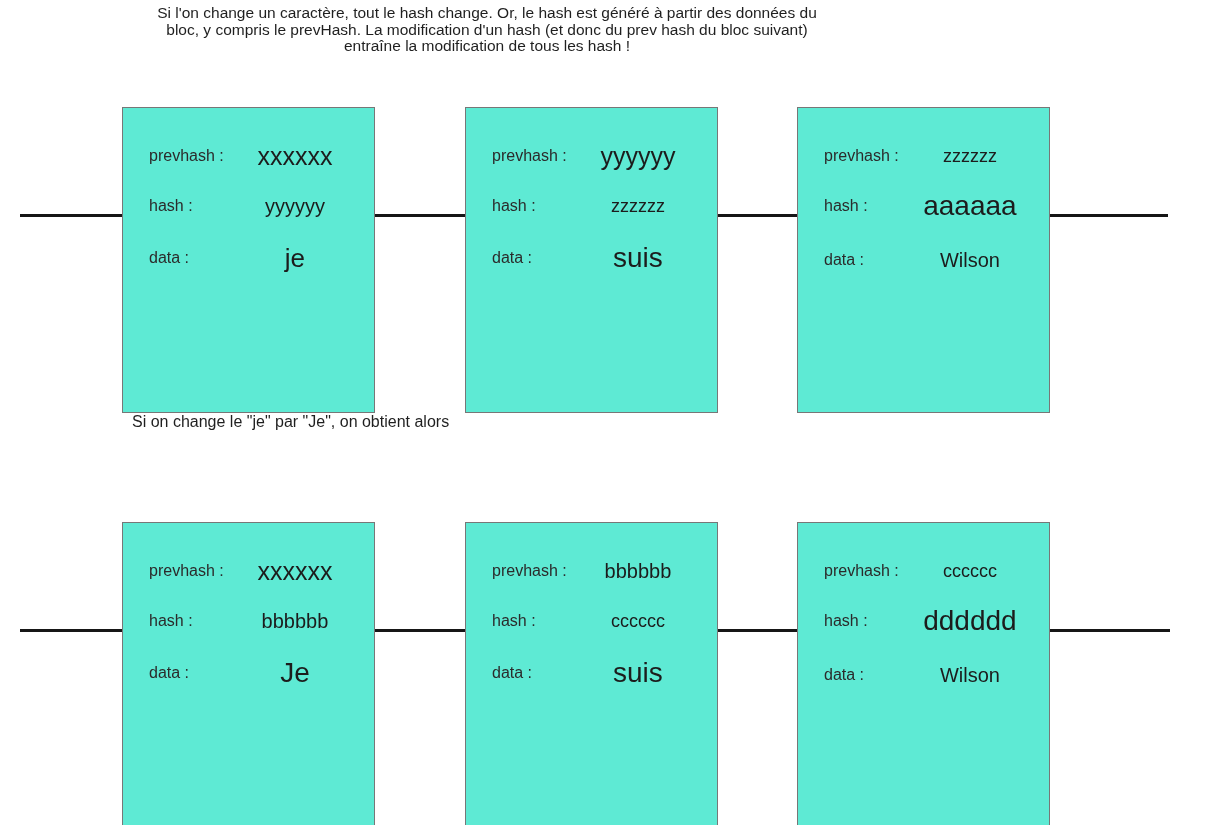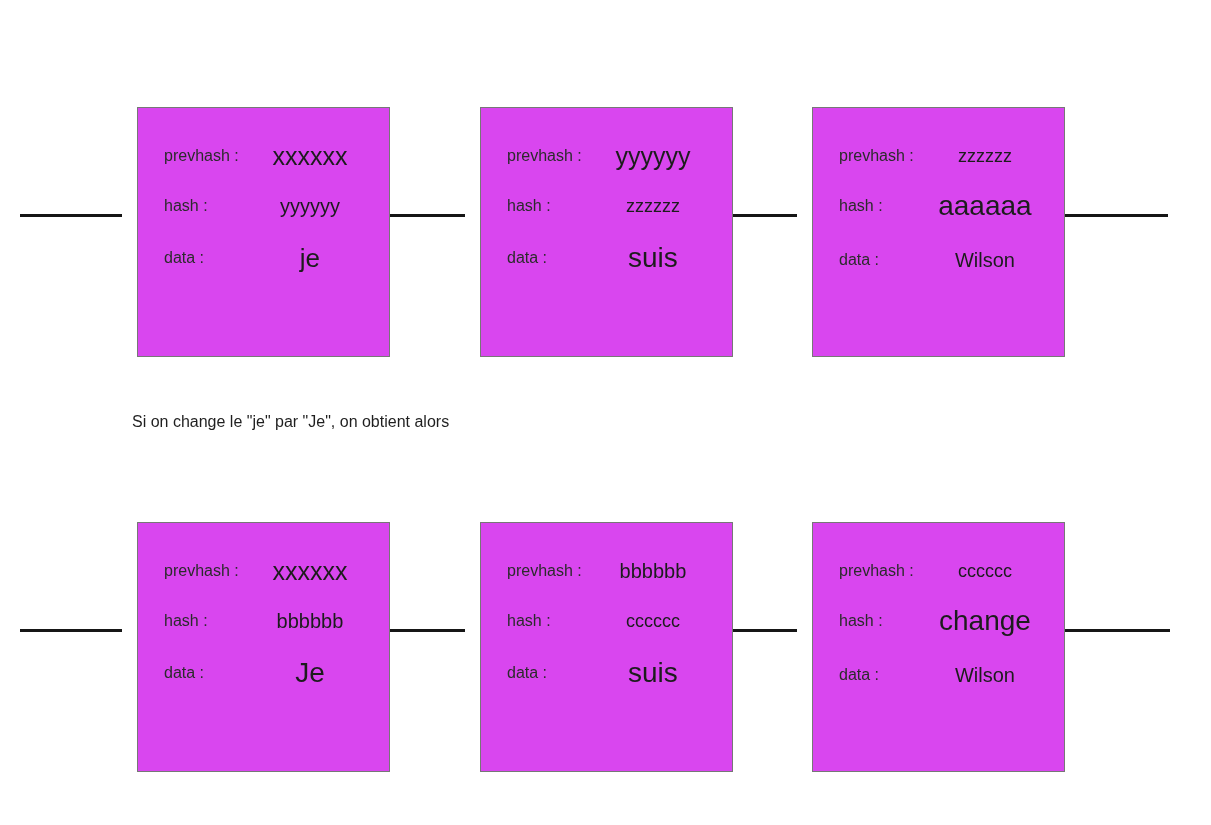--- a/index.html
+++ b/index.html
@@ -30,26 +30,25 @@
     position: absolute;
     top: 413px;
     left: 132px;
     font-size: 16px;
     color: #1f1f1f;
     white-space: nowrap;
   }
   .block {
     position: absolute;
     width: 253px;
-    height: 250px;
-    background: #d946ef;
+    height: 306px;
+    background: #5eead4;
     border: 1px solid #777777;
     box-sizing: border-box;
     z-index: 2;
-    margin-left: 15px;
   }
   .row {
     position: absolute;
     left: 0;
     width: 100%;
     height: 50px;
     display: flex;
     align-items: center;
   }
   .label {
@@ -77,20 +76,23 @@
     background: #161616;
     z-index: 1;
   }
 </style>
 </head>
 <body>
 
 <div class="canvas">
 
   <div class="header">
+    <div>Si l'on change un caractère, tout le hash change. Or, le hash est généré à partir des données du</div>
+    <div>bloc, y compris le prevHash. La modification d'un hash (et donc du prev hash du bloc suivant)</div>
+    <div>entraîne la modification de tous les hash !</div>
   </div>
 
   <div class="hline" style="top:214px;left:20px;width:102px"></div>
   <div class="hline" style="top:214px;left:375px;width:90px"></div>
   <div class="hline" style="top:214px;left:718px;width:79px"></div>
   <div class="hline" style="top:214px;left:1050px;width:118px"></div>
 
   <div class="hline" style="top:629px;left:20px;width:102px"></div>
   <div class="hline" style="top:629px;left:375px;width:90px"></div>
   <div class="hline" style="top:629px;left:718px;width:79px"></div>
@@ -173,21 +175,21 @@
     </div>
   </div>
 
   <div class="block" style="left:797px;top:522px">
     <div class="row" style="top:23px">
       <span class="label">prevhash :</span>
       <span class="value fs22">cccccc</span>
     </div>
     <div class="row" style="top:73px">
       <span class="label">hash :</span>
-      <span class="value fs24">change</span>
+      <span class="value fs24">dddddd</span>
     </div>
     <div class="row" style="top:127px">
       <span class="label">data :</span>
       <span class="value fs20">Wilson</span>
     </div>
   </div>
 
 </div>
 
 </body></html>

